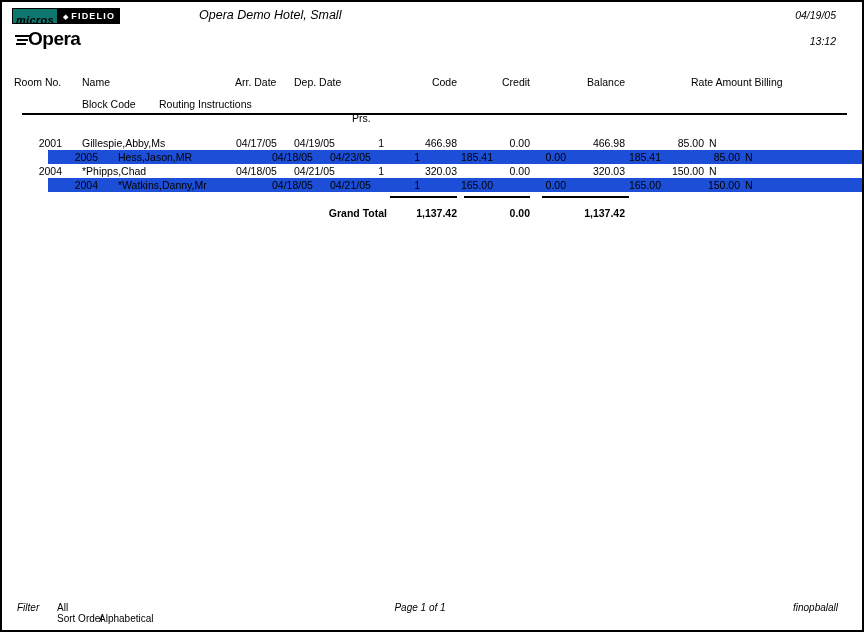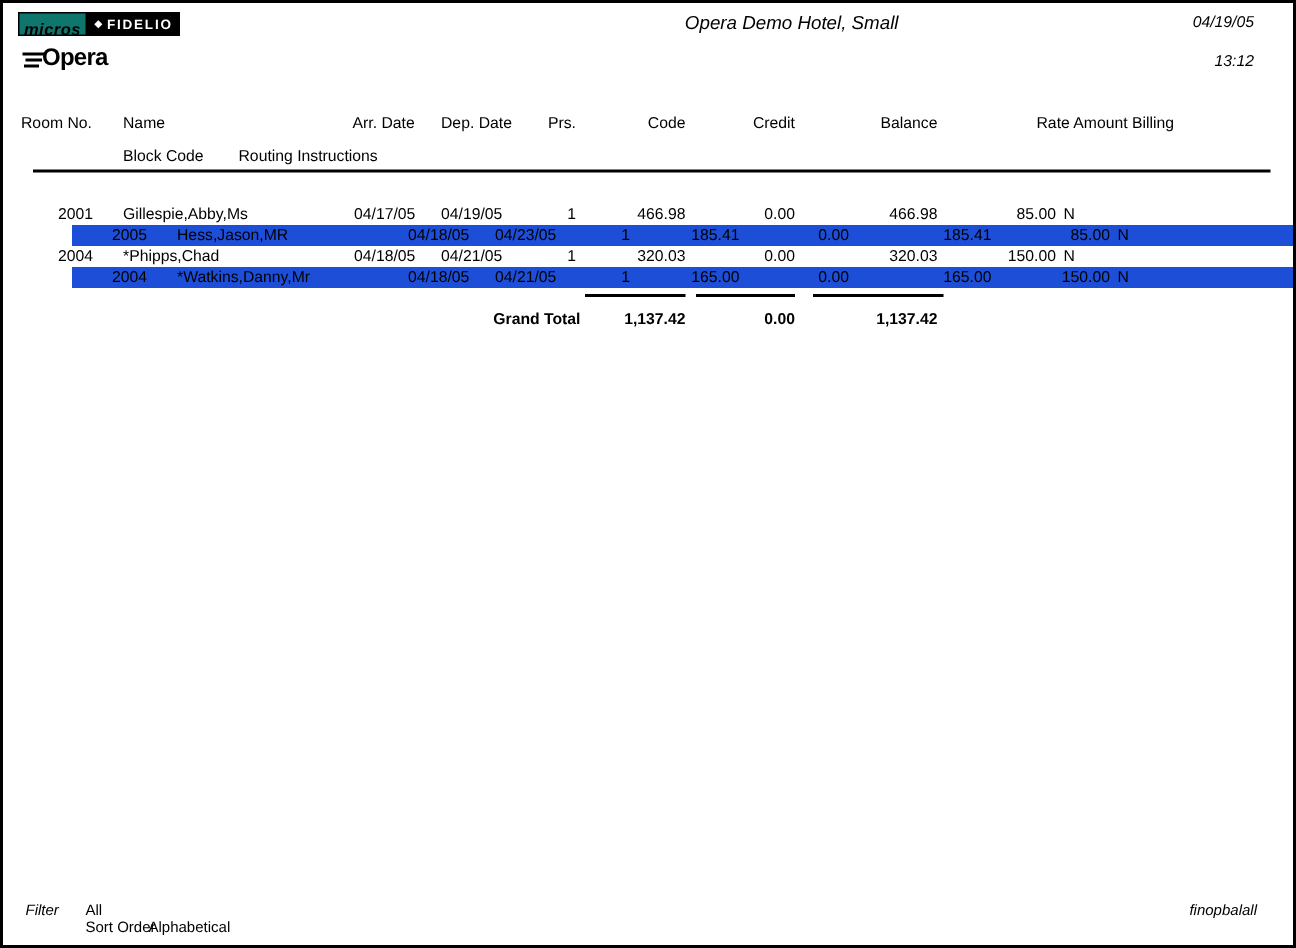--- a/index.html
+++ b/index.html
@@ -8,33 +8,33 @@
 
   .abs{position:absolute;white-space:nowrap;text-align:center;}
 
   
   .logo-block{position:absolute;top:6px;left:10px;display:flex;align-items:stretch;height:16px;}
   .micros-box{border:1px solid #000;background:#0f766e;color:#000;padding:4px 3px;font-size:11px;font-weight:bold;line-height:14px;letter-spacing:.3px;font-style:italic;}
   .fidelio-box{background:#000;color:#fff;padding:0 5px;display:flex;align-items:center;gap:3px;}
   .fidelio-text{font-size:9px;font-weight:bold;letter-spacing:1.2px;}
   .diamond{font-size:7px;line-height:1;color:#fff;}
   .opera-logo{position:absolute;top:25px;left:12px;display:flex;align-items:center;height:24px;}
-  .opera-text{font-size:16px;font-weight:bold;letter-spacing:-.5px;margin-left:-2px;}
+  .opera-text{font-size:19px;font-weight:bold;letter-spacing:-.5px;margin-left:-2px;}
 
   
-  .hotel-name{position:absolute;top:6px;left:197px;width:400px;text-align:right;font-style:italic;font-size:12.5px;}
+  .hotel-name{position:absolute;top:6px;left:197px;width:400px;text-align:left;font-style:italic;font-size:12.5px;}
   .report-title{position:absolute;top:38px;left:197px;width:400px;text-align:center;font-style:italic;font-weight:bold;font-size:13px;}
   .report-date{position:absolute;top:7px;right:26px;font-style:italic;font-size:10.5px;}
   .report-time{position:absolute;top:33px;right:26px;font-style:italic;font-size:10.5px;}
 
   
   .th{position:absolute;top:74px;font-size:10.5px;line-height:12px;white-space:nowrap;}
   .th2{position:absolute;top:96px;font-size:10.5px;line-height:12px;white-space:nowrap;}
   .c-room{left:12px;} .c-name{left:80px;} .c-arr{left:233px;} .c-dep{left:292px;}
-  .c-prs{left:350px;width:32px;text-align:right;}
+  .c-prs{left:350px;width:32px;text-align:left;margin-top:36px;}
   .c-debit{left:390px;width:65px;text-align:right;}
   .c-credit{left:463px;width:65px;text-align:right;}
   .c-balance{left:538px;width:85px;text-align:right;}
   .c-rate{left:658px;padding-left:31px;}
   .c-block{left:80px;} .c-routing{left:140px;padding-left:17px;}
   .header-rule{position:absolute;top:111px;left:20px;width:825px;height:2px;background:#000;}
 
   
   .row{position:absolute;left:10px;width:840px;height:14px;font-size:10.5px;}
   .row .abs{top:0;line-height:14px;}
@@ -163,15 +163,16 @@
   <div class="sep sep-balance"></div>
   <div class="gt gt-label">Grand Total</div>
   <div class="gt gt-debit">1,137.42</div>
   <div class="gt gt-credit">0.00</div>
   <div class="gt gt-balance">1,137.42</div>
 
   <div class="ft ft-filter">Filter</div>
   <div class="ft ft-filter-val">All</div>
   <div class="ft ft-sort-label">Sort Order</div>
   <div class="ft ft-sort-val">Alphabetical</div>
+  <div class="ft ft-page">Page 1 of 1</div>
   <div class="ft ft-code">finopbalall</div>
 
 </div>
 
 </body></html>

